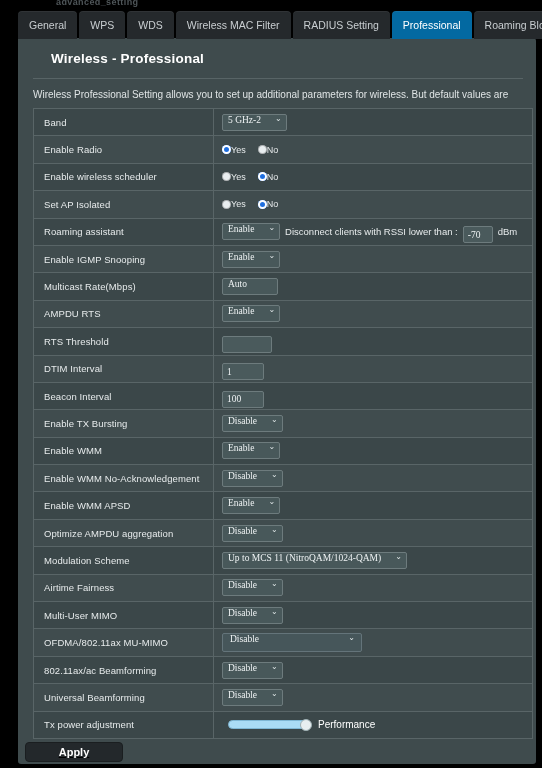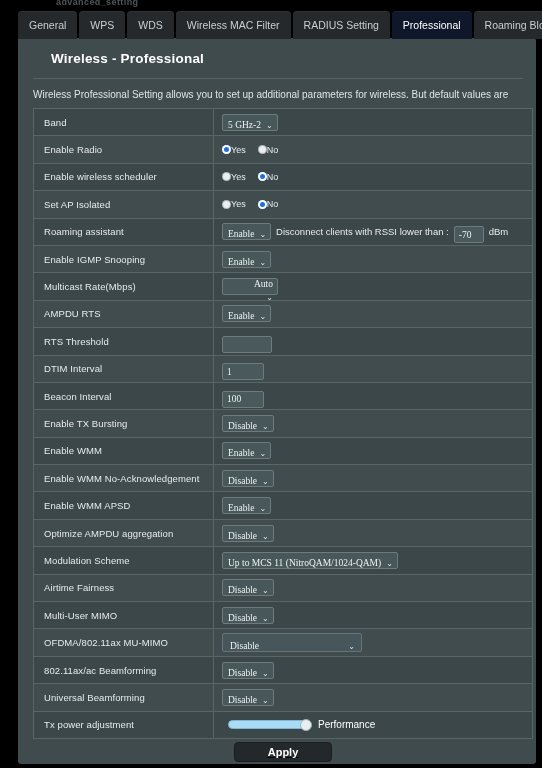--- a/index.html
+++ b/index.html
@@ -45,21 +45,21 @@
     display: flex; align-items: center;
     background: #25292c;
     border-radius: 4px 4px 0 0;
     color: #c9ced1;
     font-size: 10.5px;
     white-space: nowrap;
     cursor: pointer;
     box-shadow: inset 0 1px 0 rgba(255,255,255,.05);
   }
   .tab.active {
-    background: #0f172a;
+    background: #0369a1;
     color: #ffffff;
   }
 
   
   .panel {
     position: absolute;
     left: 18px; top: 38px;
     width: 518px;
     height: 726px;
     background: #3f4b4d;
@@ -122,23 +122,23 @@
     display: flex; align-items: center;
     padding-left: 8px;
     gap: 5px;
     font-size: 9.5px;
     color: #e7ebec;
   }
 
   
   .sel {
     display: inline-flex;
-    align-items: flex-end;
+    align-items: flex-start;
     justify-content: space-between;
-    gap: 5px;
+    gap: 14px;
     height: 17px;
     padding: 0 4px 0 5px;
     background: #48585a;
     border: 1px solid #6d7b7d;
     border-radius: 2px;
     color: #eef2f3;
     font-size: 9.5px;
     font-family: "Liberation Serif", serif;
     cursor: pointer;
     white-space: nowrap;
@@ -205,23 +205,23 @@
     width: 12px; height: 12px;
     border-radius: 50%;
     background: #e8eef0;
     border: 1px solid #9fb0b4;
   }
   .slider-label { font-size: 10px; color: #ffffff; }
 
   
   .apply-bar {
     position: absolute;
-    left: 15px; top: 703px;
+    left: 7px; top: 703px;
     width: 500px; height: 22px;
-    display: flex; align-items: center; justify-content: center; text-decoration: underline;
+    display: flex; align-items: center; justify-content: flex-start; text-decoration: underline;
   }
   .apply-btn {
     width: 98px; height: 20px;
     background: #23282b;
     border: 1px solid #1a1e20;
     border-radius: 4px;
     color: #ffffff;
     font-size: 11px;
     font-weight: bold;
     cursor: pointer;

